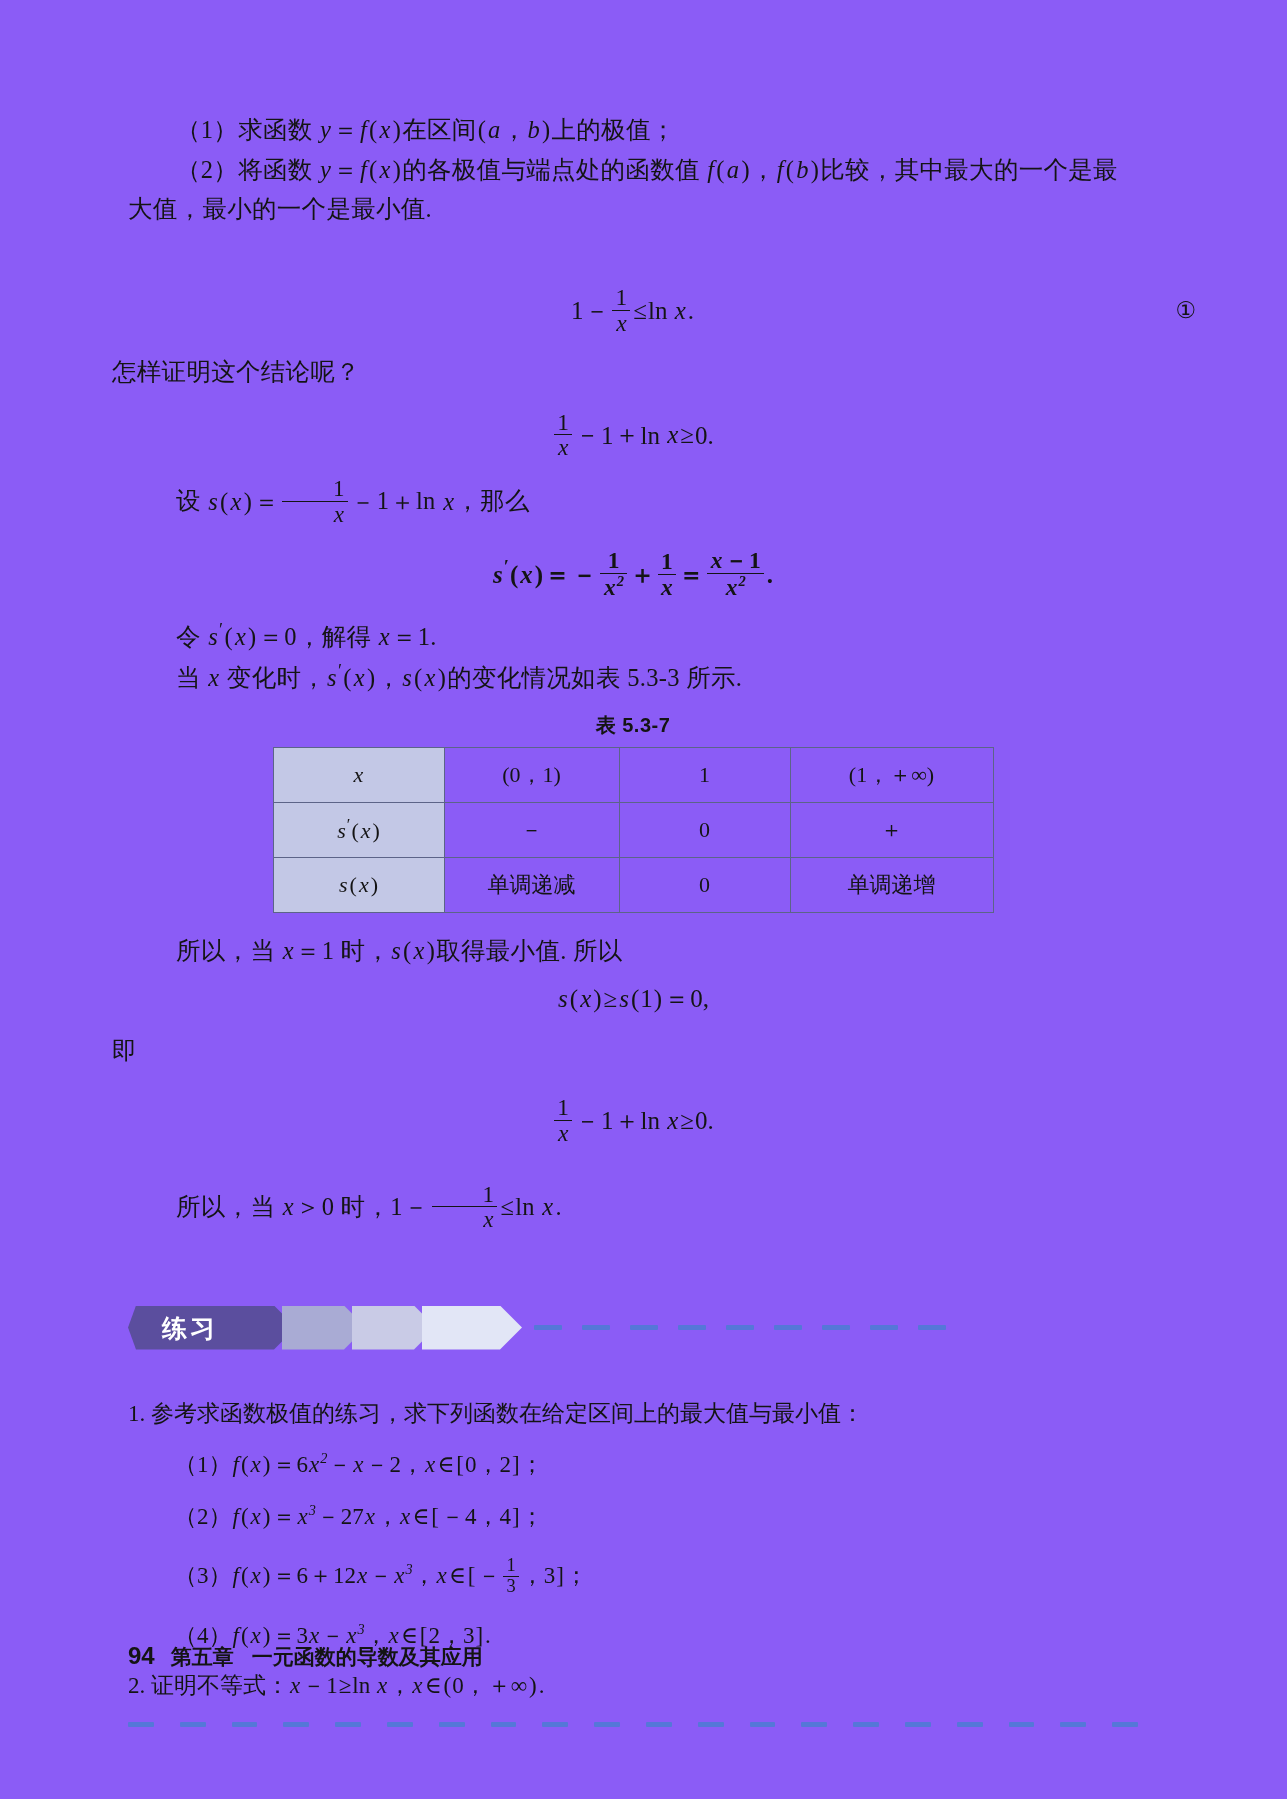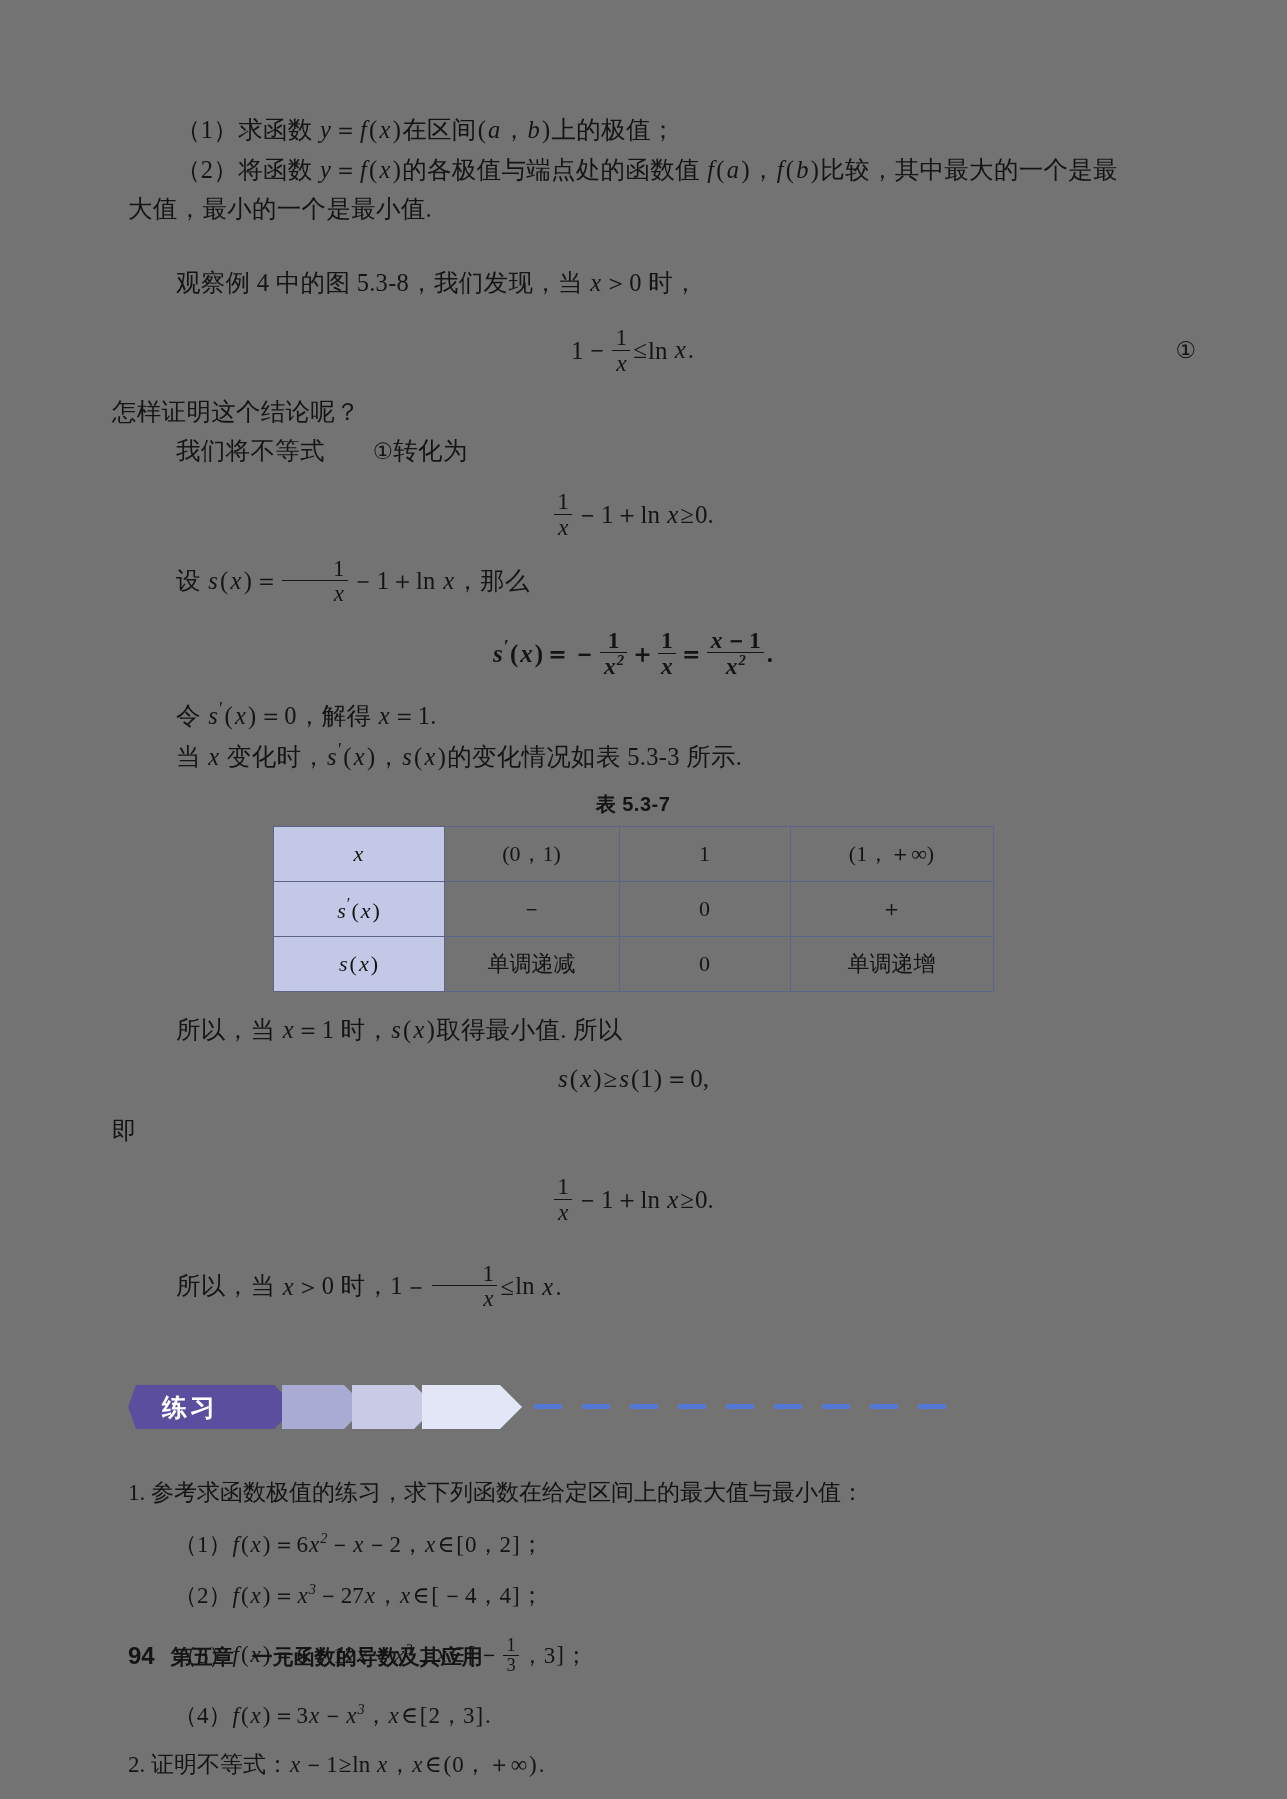--- a/index.html
+++ b/index.html
@@ -8,21 +8,21 @@
     background: #ffffff;
   }
   body {
     font-family: "Liberation Serif", "DejaVu Serif", serif;
     color: #141414;
   }
   .page {
     position: relative;
     width: 1287px;
     height: 1799px;
-    background: #737373;
+    background: #8b5cf6;
     overflow: hidden;
     box-sizing: border-box;
   }
   .content {
     position: absolute;
     left: 128px;
     top: 0;
     width: 1010px;
   }
 
@@ -235,36 +235,30 @@
     <div class="para indent">
       <span class="cn">（1）求函数 </span><span class="mi">y</span><span class="mo">＝</span><span class="mi">f</span><span class="mo">(</span><span class="mi">x</span><span class="mo">)</span><span class="cn">在区间</span><span class="mo">(</span><span class="mi">a</span><span class="cn">，</span><span class="mi">b</span><span class="mo">)</span><span class="cn">上的极值；</span>
     </div>
 
     <div class="para indent">
       <span class="cn">（2）将函数 </span><span class="mi">y</span><span class="mo">＝</span><span class="mi">f</span><span class="mo">(</span><span class="mi">x</span><span class="mo">)</span><span class="cn">的各极值与端点处的函数值 </span><span class="mi">f</span><span class="mo">(</span><span class="mi">a</span><span class="mo">)</span><span class="cn">，</span><span class="mi">f</span><span class="mo">(</span><span class="mi">b</span><span class="mo">)</span><span class="cn">比较，其中最大的一个是最大值，最小的一个是最小值.</span>
     </div>
 
     <div class="spacer-md" style="height:34px"></div>
 
-    <div class="para indent">
-      <span class="cn">观察例 </span><span class="mn">4</span><span class="cn"> 中的图 </span><span class="mn">5.3-8</span><span class="cn">，我们发现，当 </span><span class="mi">x</span><span class="mo">＞</span><span class="mn">0</span><span class="cn"> 时，</span>
-    </div>
 
     <div class="eq" style="margin-top:22px;">
       <span class="mn">1</span><span class="mo">－</span><span class="frac"><span class="num mn">1</span><span class="den mi">x</span></span><span class="mo">≤</span><span class="mfn">ln</span>&nbsp;<span class="mi">x</span><span class="mo">.</span>
       <span class="eqnum">①</span>
     </div>
 
     <div class="para noindent" style="margin-left:-16px;">
       <span class="cn">怎样证明这个结论呢？</span>
     </div>
 
-    <div class="para indent">
-      <span class="cn">我们将不等式</span><span class="circled">①</span><span class="cn">转化为</span>
-    </div>
 
     <div class="eq">
       <span class="frac"><span class="num mn">1</span><span class="den mi">x</span></span><span class="mo">－</span><span class="mn">1</span><span class="mo">＋</span><span class="mfn">ln</span>&nbsp;<span class="mi">x</span><span class="mo">≥</span><span class="mn">0.</span>
     </div>
 
     <div class="para indent" style="margin-top:14px;">
       <span class="cn">设 </span><span class="mi">s</span><span class="mo">(</span><span class="mi">x</span><span class="mo">)</span><span class="mo">＝</span><span class="frac"><span class="num mn">1</span><span class="den mi">x</span></span><span class="mo">－</span><span class="mn">1</span><span class="mo">＋</span><span class="mfn">ln</span>&nbsp;<span class="mi">x</span><span class="cn">，那么</span>
     </div>
 
     <div class="eq" style="margin-top:22px;font-weight:bold;">

